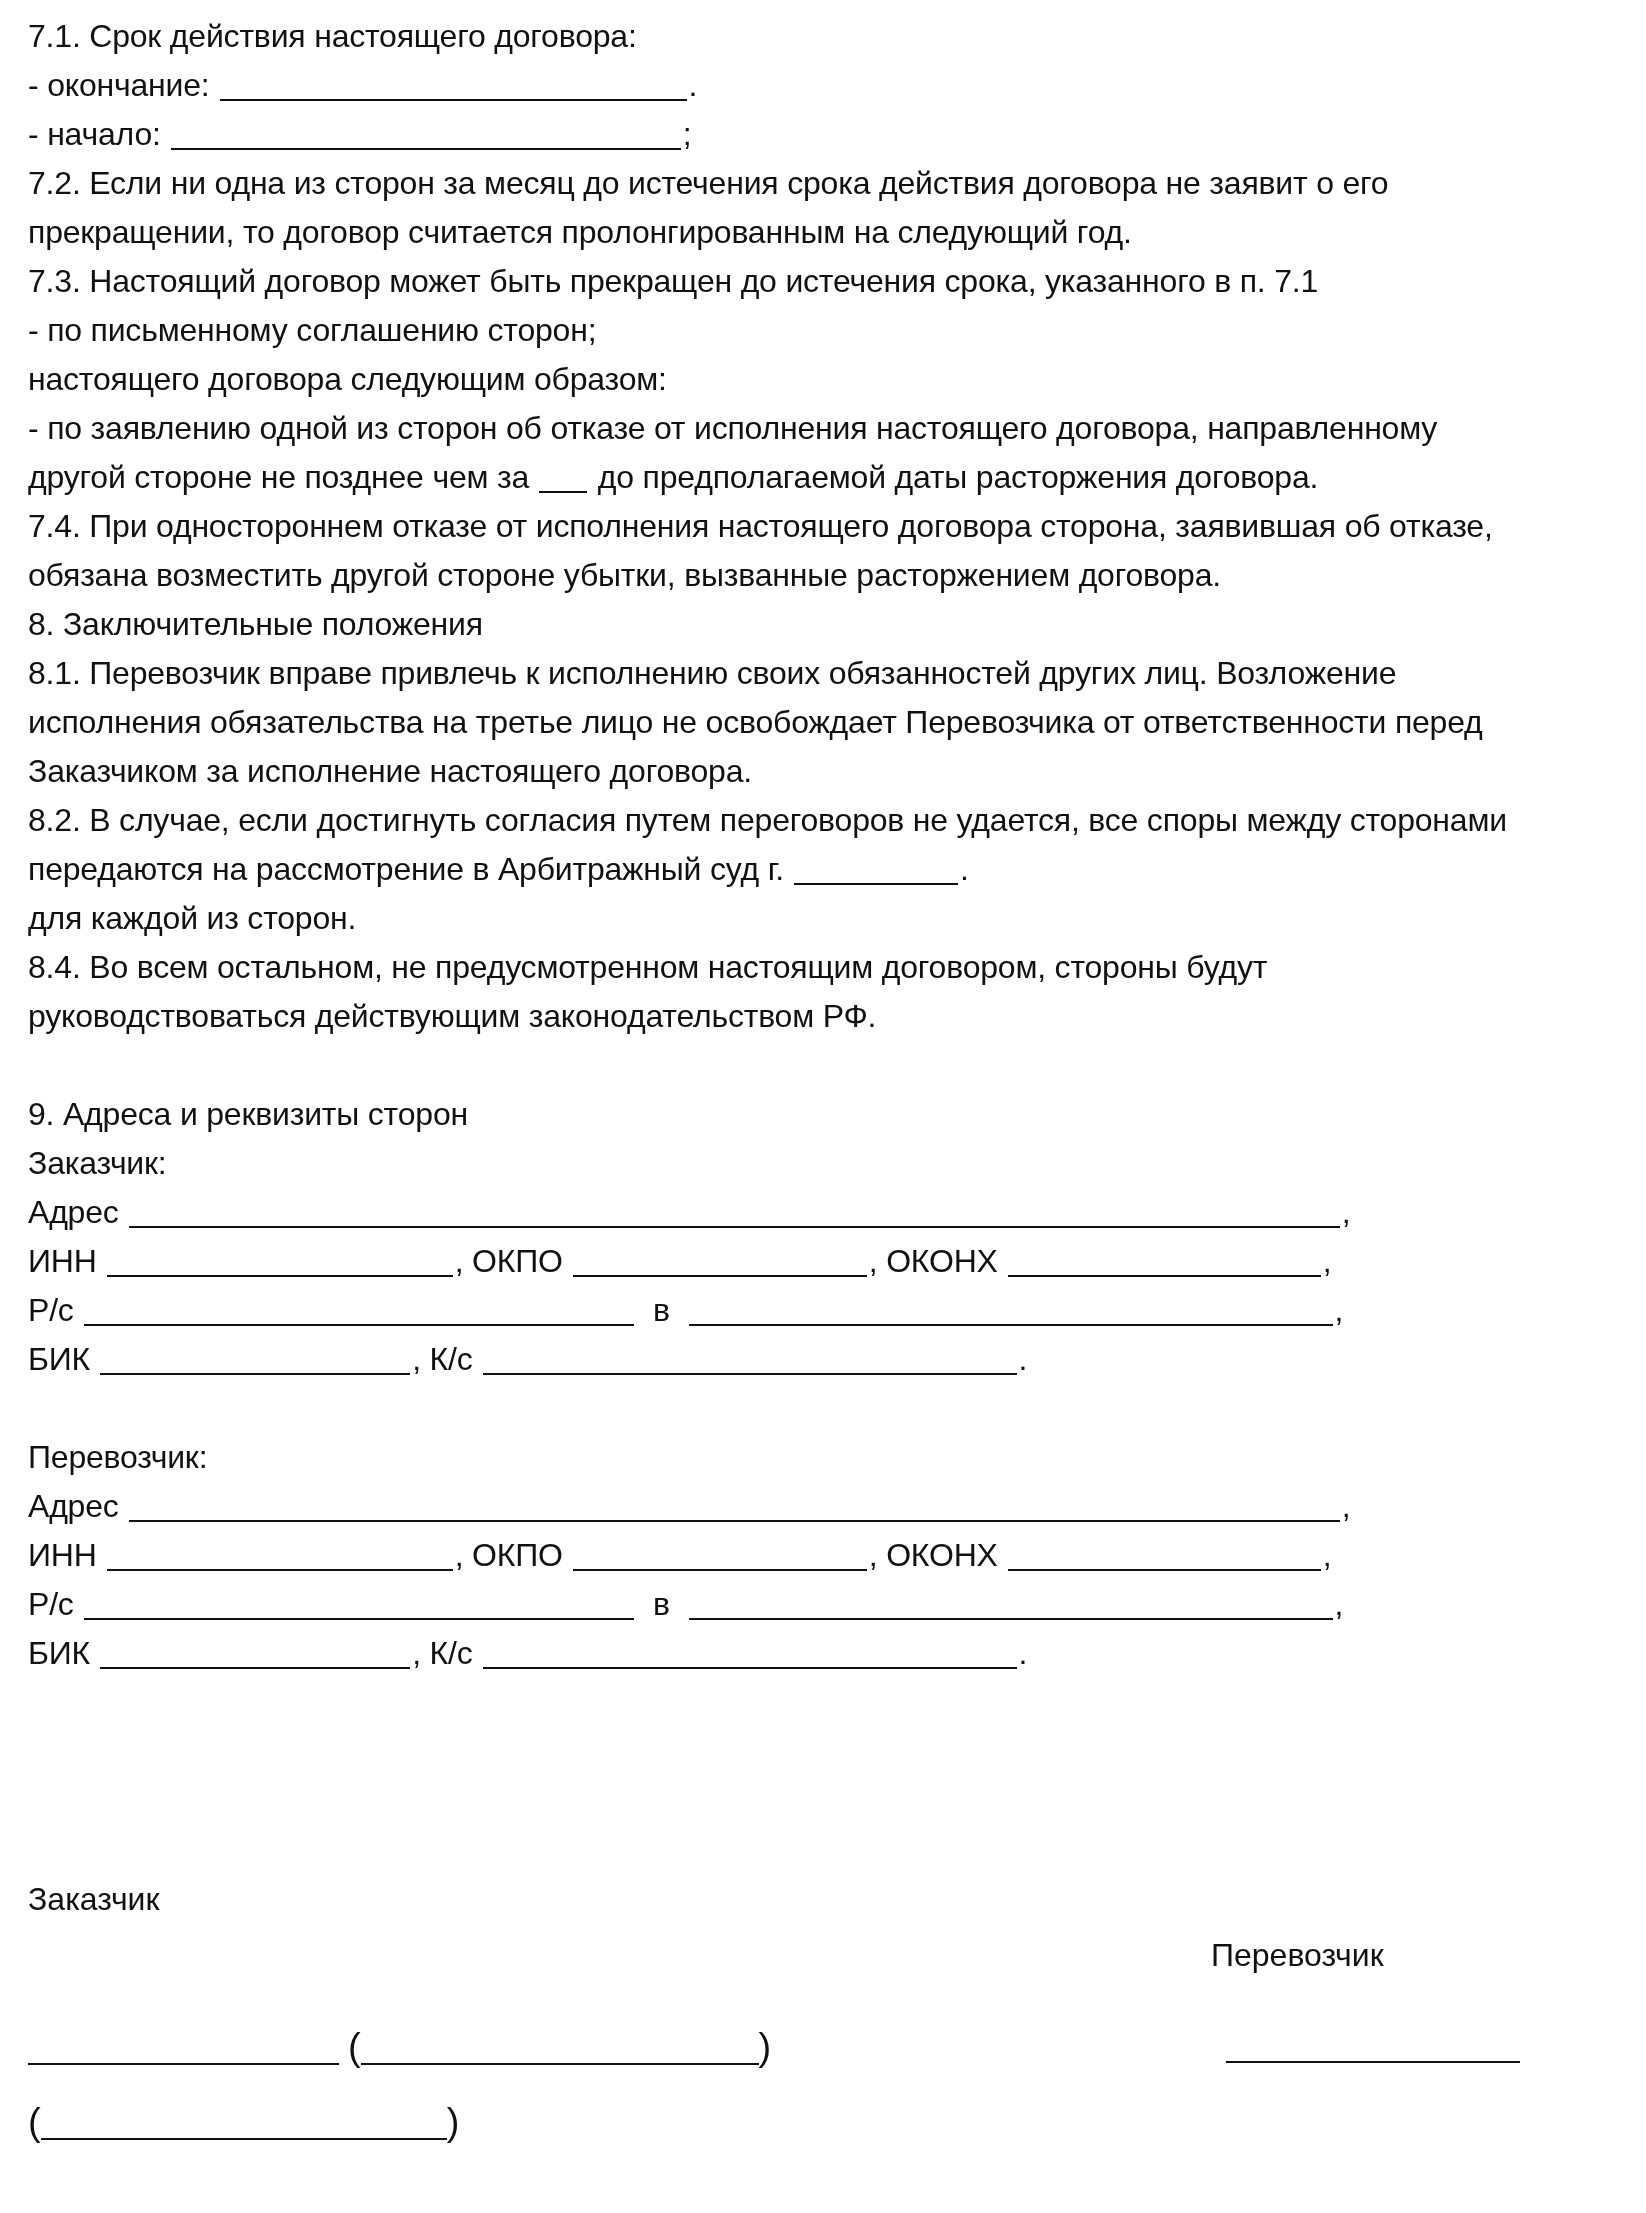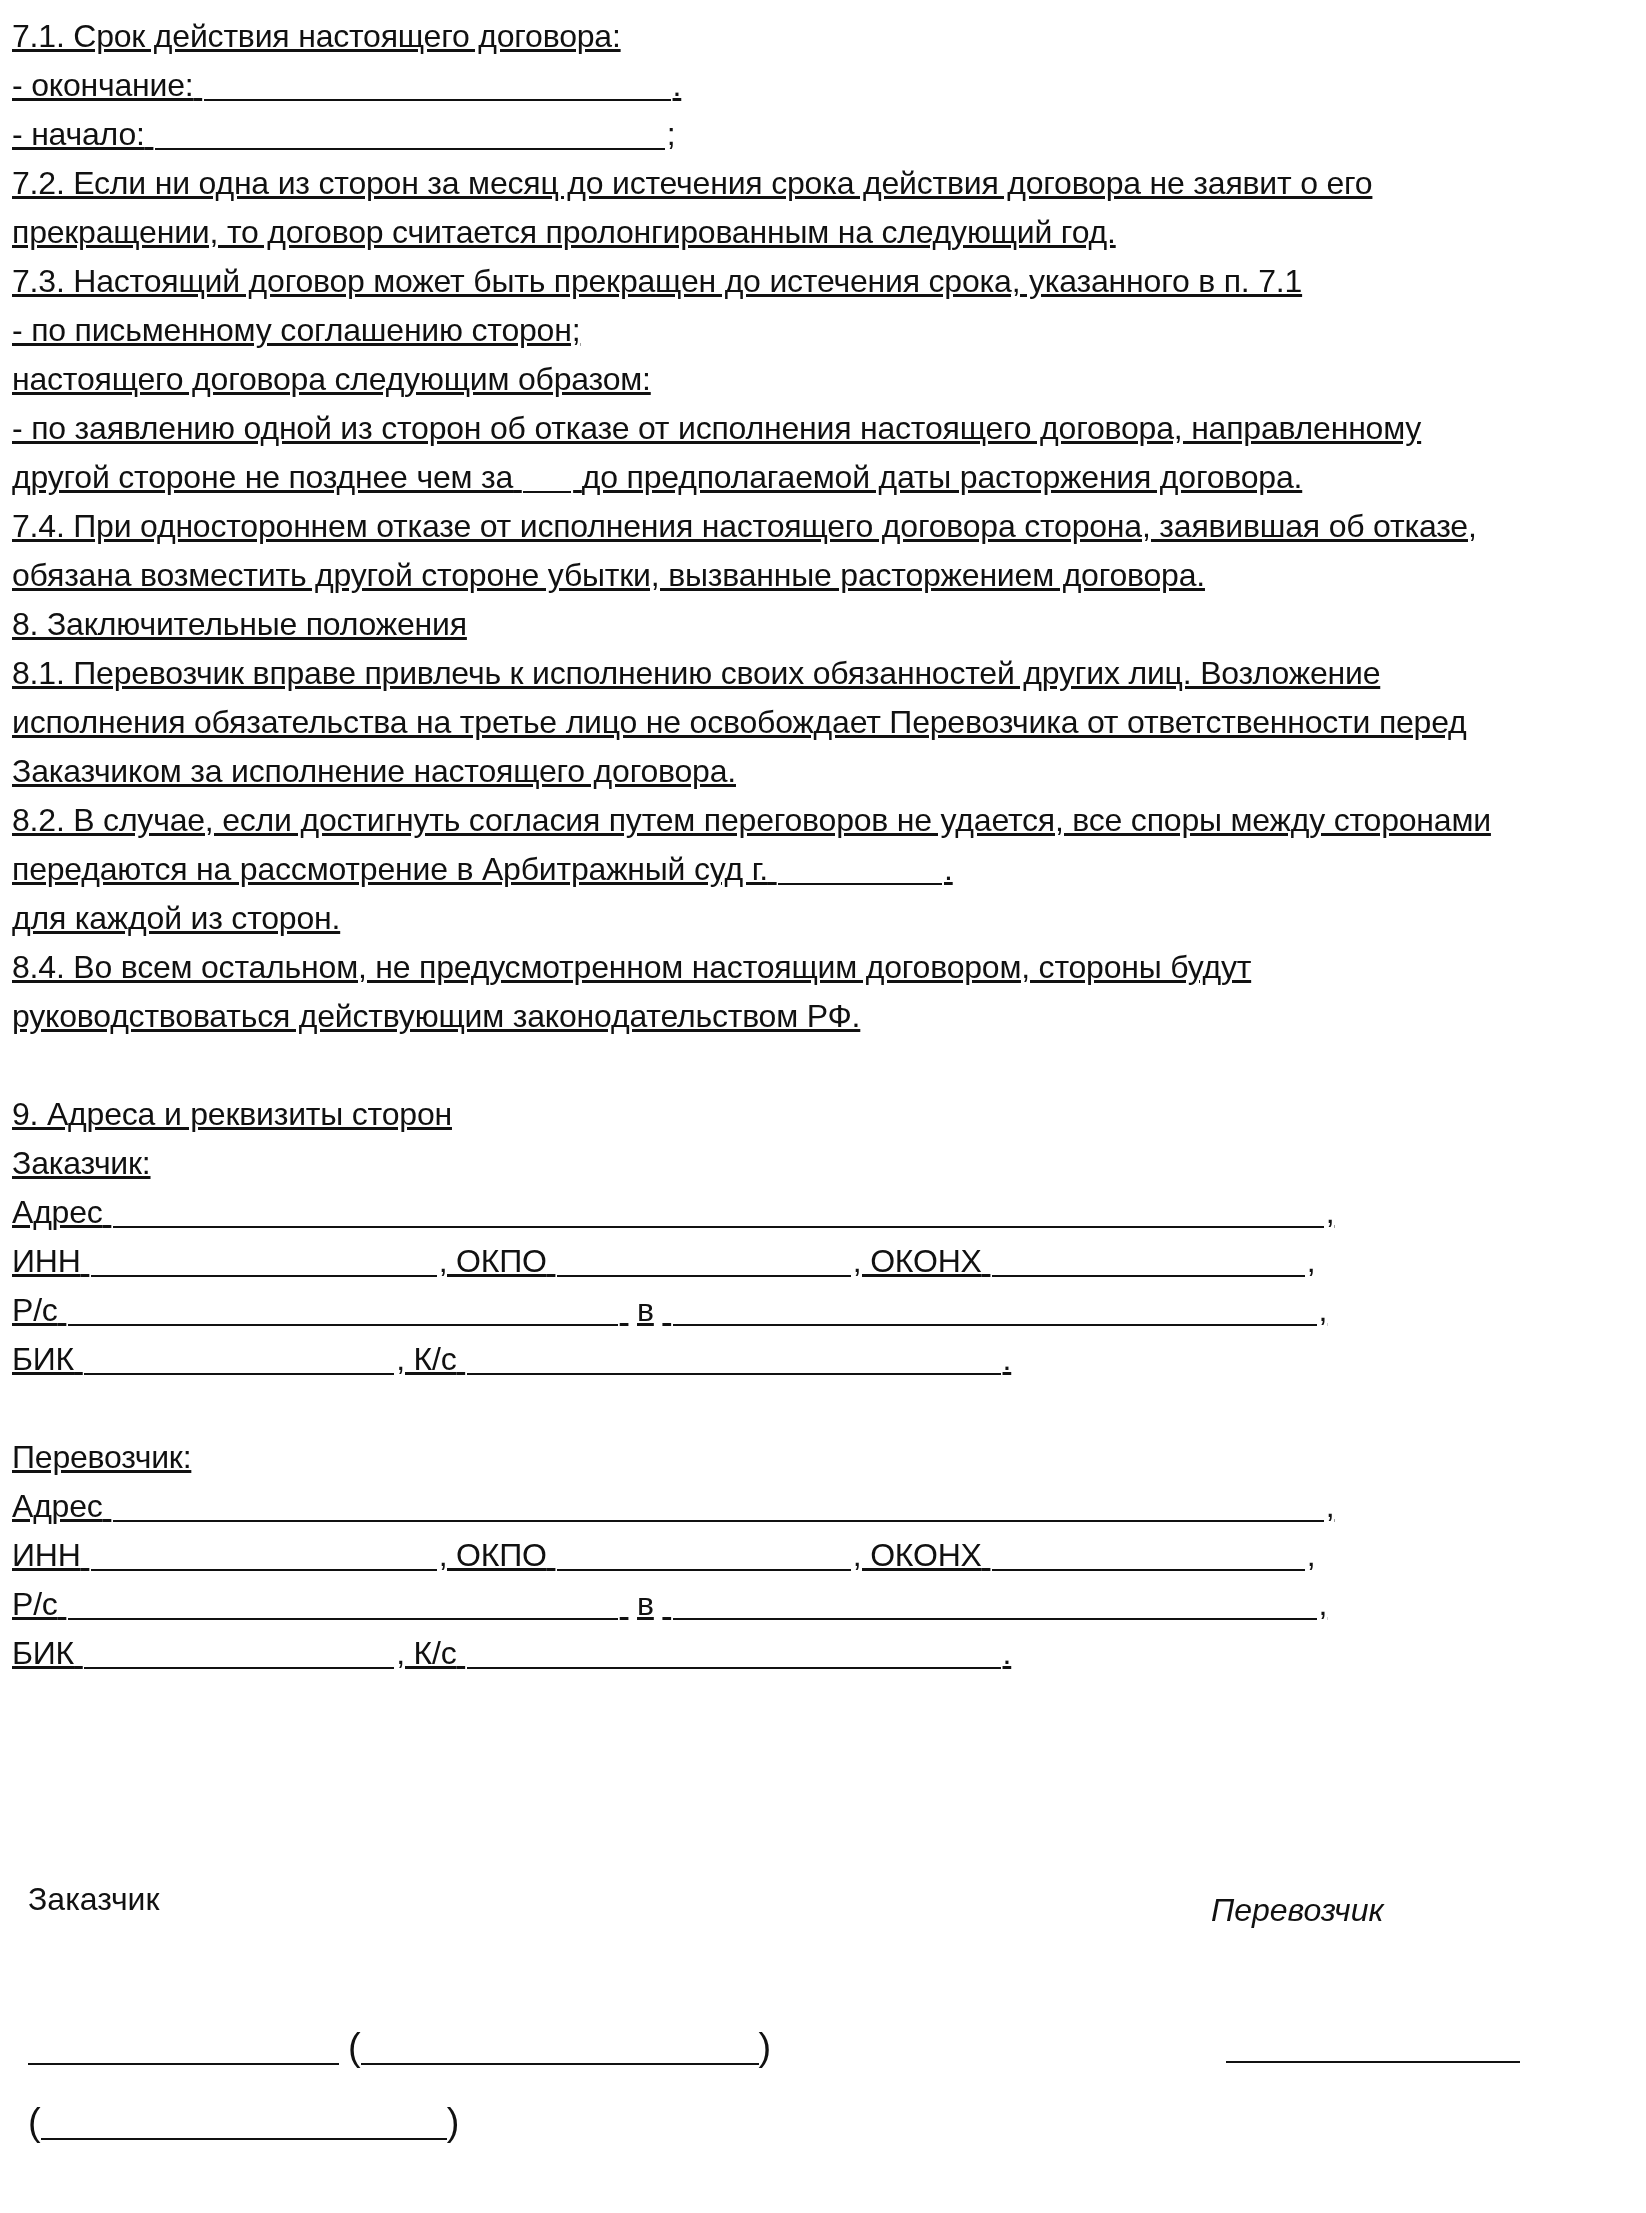--- a/index.html
+++ b/index.html
@@ -1,21 +1,21 @@
 <!DOCTYPE html>
 <html style="font-size:14px"><head>
 <meta charset="utf-8">
 <style>
   html, body { margin: 0; padding: 0; background: #ffffff; }
   body {
     width: 1646px; height: 2214px; position: relative; overflow: hidden;
     font-family: "Liberation Sans", "DejaVu Sans", sans-serif;
     color: #111111;
   }
-  .doc { position: absolute; left: 12px; top: 12px; width: 1600px; text-decoration: underline; }
+  .doc { position: absolute; left: 28px; top: 12px; width: 1600px; }
   .line {
     font-size: 32px; line-height: 49px; height: 49px; white-space: nowrap;
     letter-spacing: -0.2px;
   }
   .blank {
     display: inline-block; border-bottom: 2.6px solid #111; height: 35px;
     vertical-align: baseline; margin: 0 1.7px; box-sizing: border-box;
     position: relative; top: 5.2px;
   }
   .gap { height: 49px; }
@@ -112,21 +112,21 @@
   <div class="line">
     <span>БИК</span>
     <span class="blank" style="width:310px"></span><span>, К/с</span>
     <span class="blank" style="width:534px"></span><span>.</span>
   </div>
 </div>
 
 <div class="sig-row" style="left:28px; top:1875px;">
   <span>Заказчик</span>
 </div>
-<div class="sig-row" style="left:1211px; top:1886px;font-style:italic;">
+<div class="sig-row" style="left:1211px; top:1931px;">
   <span>Перевозчик</span>
 </div>
 
 <div class="sig-row" style="left:28px; top:2023px;">
   <span class="blank" style="width:311px; margin:0"></span>
   <span class="paren">(</span><span class="blank" style="width:398px; margin:0"></span><span class="paren">)</span>
 </div>
 <div class="sig-row" style="left:1226px; top:2023px;">
   <span class="blank" style="width:294px; margin:0"></span>
 </div>

